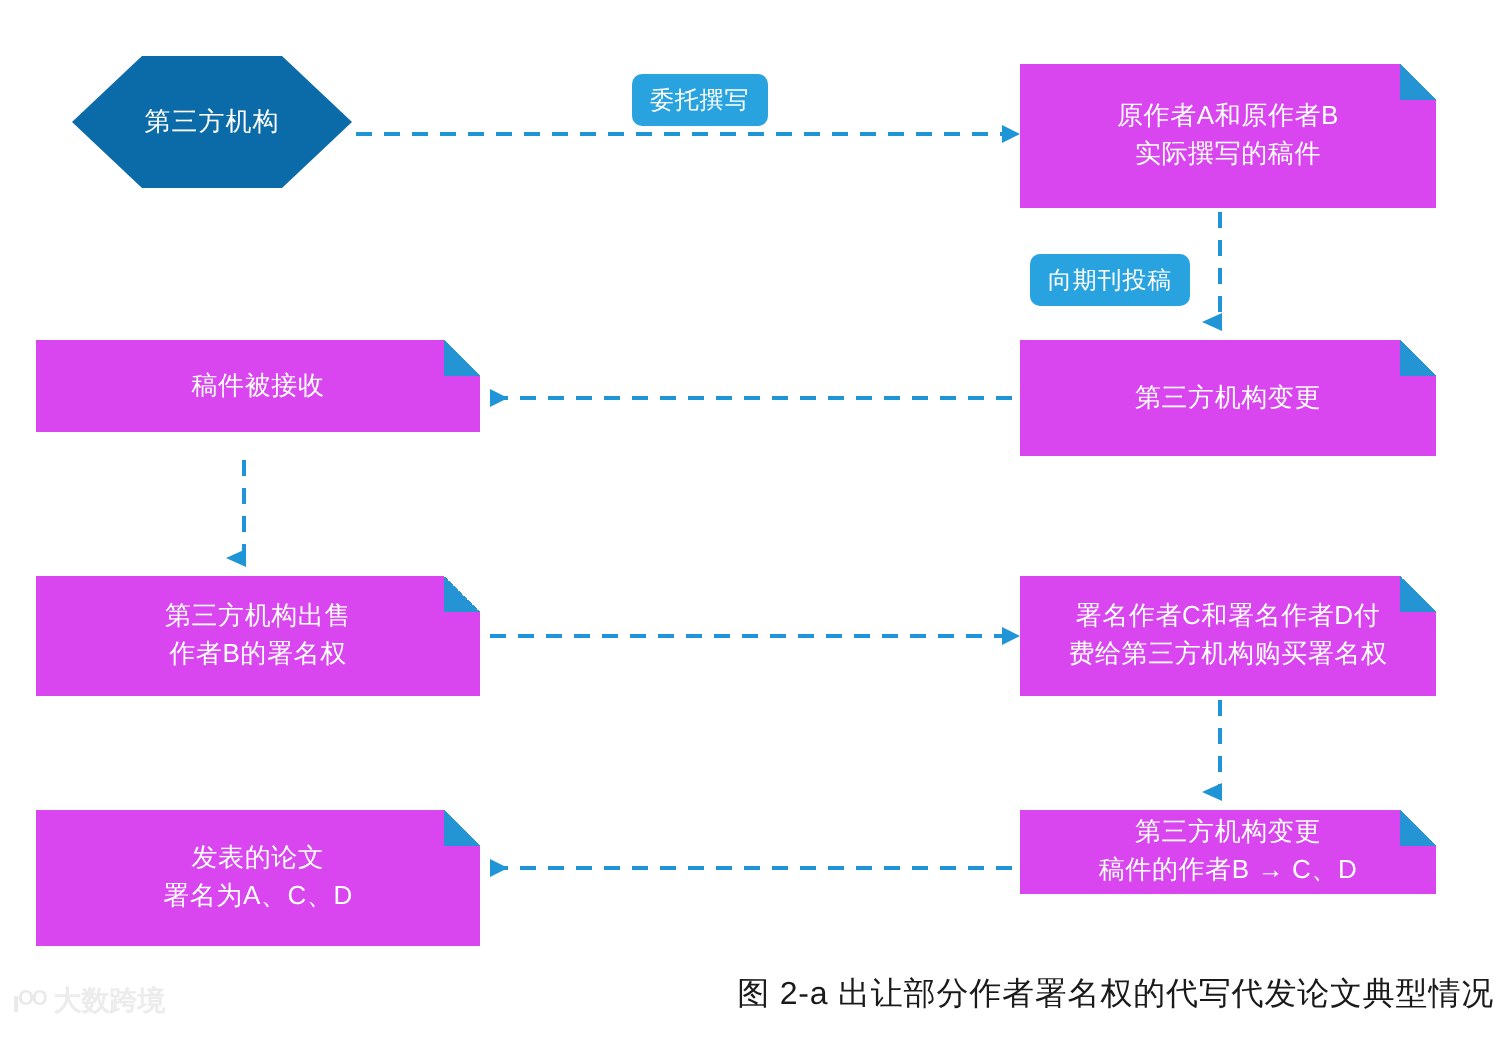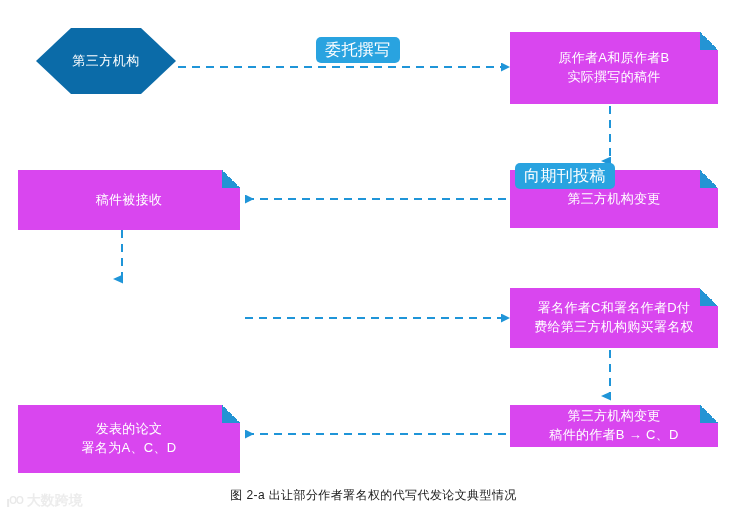--- a/index.html
+++ b/index.html
@@ -46,35 +46,35 @@
     display:flex;align-items:center;justify-content:center;
     font-size:13px;letter-spacing:.5px;
     clip-path:polygon(25% 0%,75% 0%,100% 50%,75% 100%,25% 100%,0% 50%);
   }
 
   
   .badge{
     position:absolute;
     background:#29a3e0;
     color:#ffffff;
-    font-size:16px;
+    font-size:12px;
     border-radius:5px;
     display:flex;align-items:center;justify-content:center;
     padding:0 9px;
     white-space:nowrap;
     letter-spacing:.4px;
   }
 
   
   .caption{
     position:absolute;
     left:0;right:0;
     top:487px;
-    text-align:center;
-    font-size:12px;
+    text-align:right;
+    font-size:16px;
     color:#1a1a1a;
     letter-spacing:.4px;
   }
 
   
   .watermark{
     position:absolute;
     left:6px;top:492px;
     display:flex;align-items:center;gap:4px;
     opacity:.30;
@@ -123,30 +123,35 @@
   <div class="hex" style="left:36px;top:28px;width:140px;height:66px;">
     <span class="txt">第三方机构</span>
   </div>
 
   <div class="node" style="left:510px;top:32px;width:208px;height:72px;">
     <span class="fold2"></span>
     <span class="txt">原作者A和原作者B
 实际撰写的稿件</span>
   </div>
 
-  <div class="node" style="left:18px;top:170px;width:222px;height:60px;">
+  <div class="node" style="left:18px;top:170px;width:222px;height:46px;">
     <span class="fold2"></span>
     <span class="txt">稿件被接收</span>
   </div>
 
   <div class="node" style="left:510px;top:170px;width:208px;height:58px;">
     <span class="fold2"></span>
     <span class="txt">第三方机构变更</span>
   </div>
 
+  <div class="node" style="left:18px;top:288px;width:222px;height:60px;">
+    <span class="fold2"></span>
+    <span class="txt">第三方机构出售
+作者B的署名权</span>
+  </div>
 
   <div class="node" style="left:510px;top:288px;width:208px;height:60px;align-items:center;">
     <span class="fold2"></span>
     <span class="txt">署名作者C和署名作者D付
 费给第三方机构购买署名权</span>
   </div>
 
   <div class="node" style="left:18px;top:405px;width:222px;height:68px;">
     <span class="fold2"></span>
     <span class="txt">发表的论文
@@ -156,21 +161,21 @@
   <div class="node" style="left:510px;top:405px;width:208px;height:42px;">
     <span class="fold2"></span>
     <span class="txt">第三方机构变更
 稿件的作者B → C、D</span>
   </div>
 
   <div class="badge" style="left:316px;top:37px;height:26px;">
     <span>委托撰写</span>
   </div>
 
-  <div class="badge" style="left:515px;top:127px;height:26px;margin-top:36px;">
+  <div class="badge" style="left:515px;top:127px;height:26px;">
     <span>向期刊投稿</span>
   </div>
 
   <div class="caption">图 2-a  出让部分作者署名权的代写代发论文典型情况</div>
 
   <div class="watermark">
     <span class="wm-mark">ıᴼᴼ</span>
     <span class="wm-text">大数跨境</span>
   </div>
 

